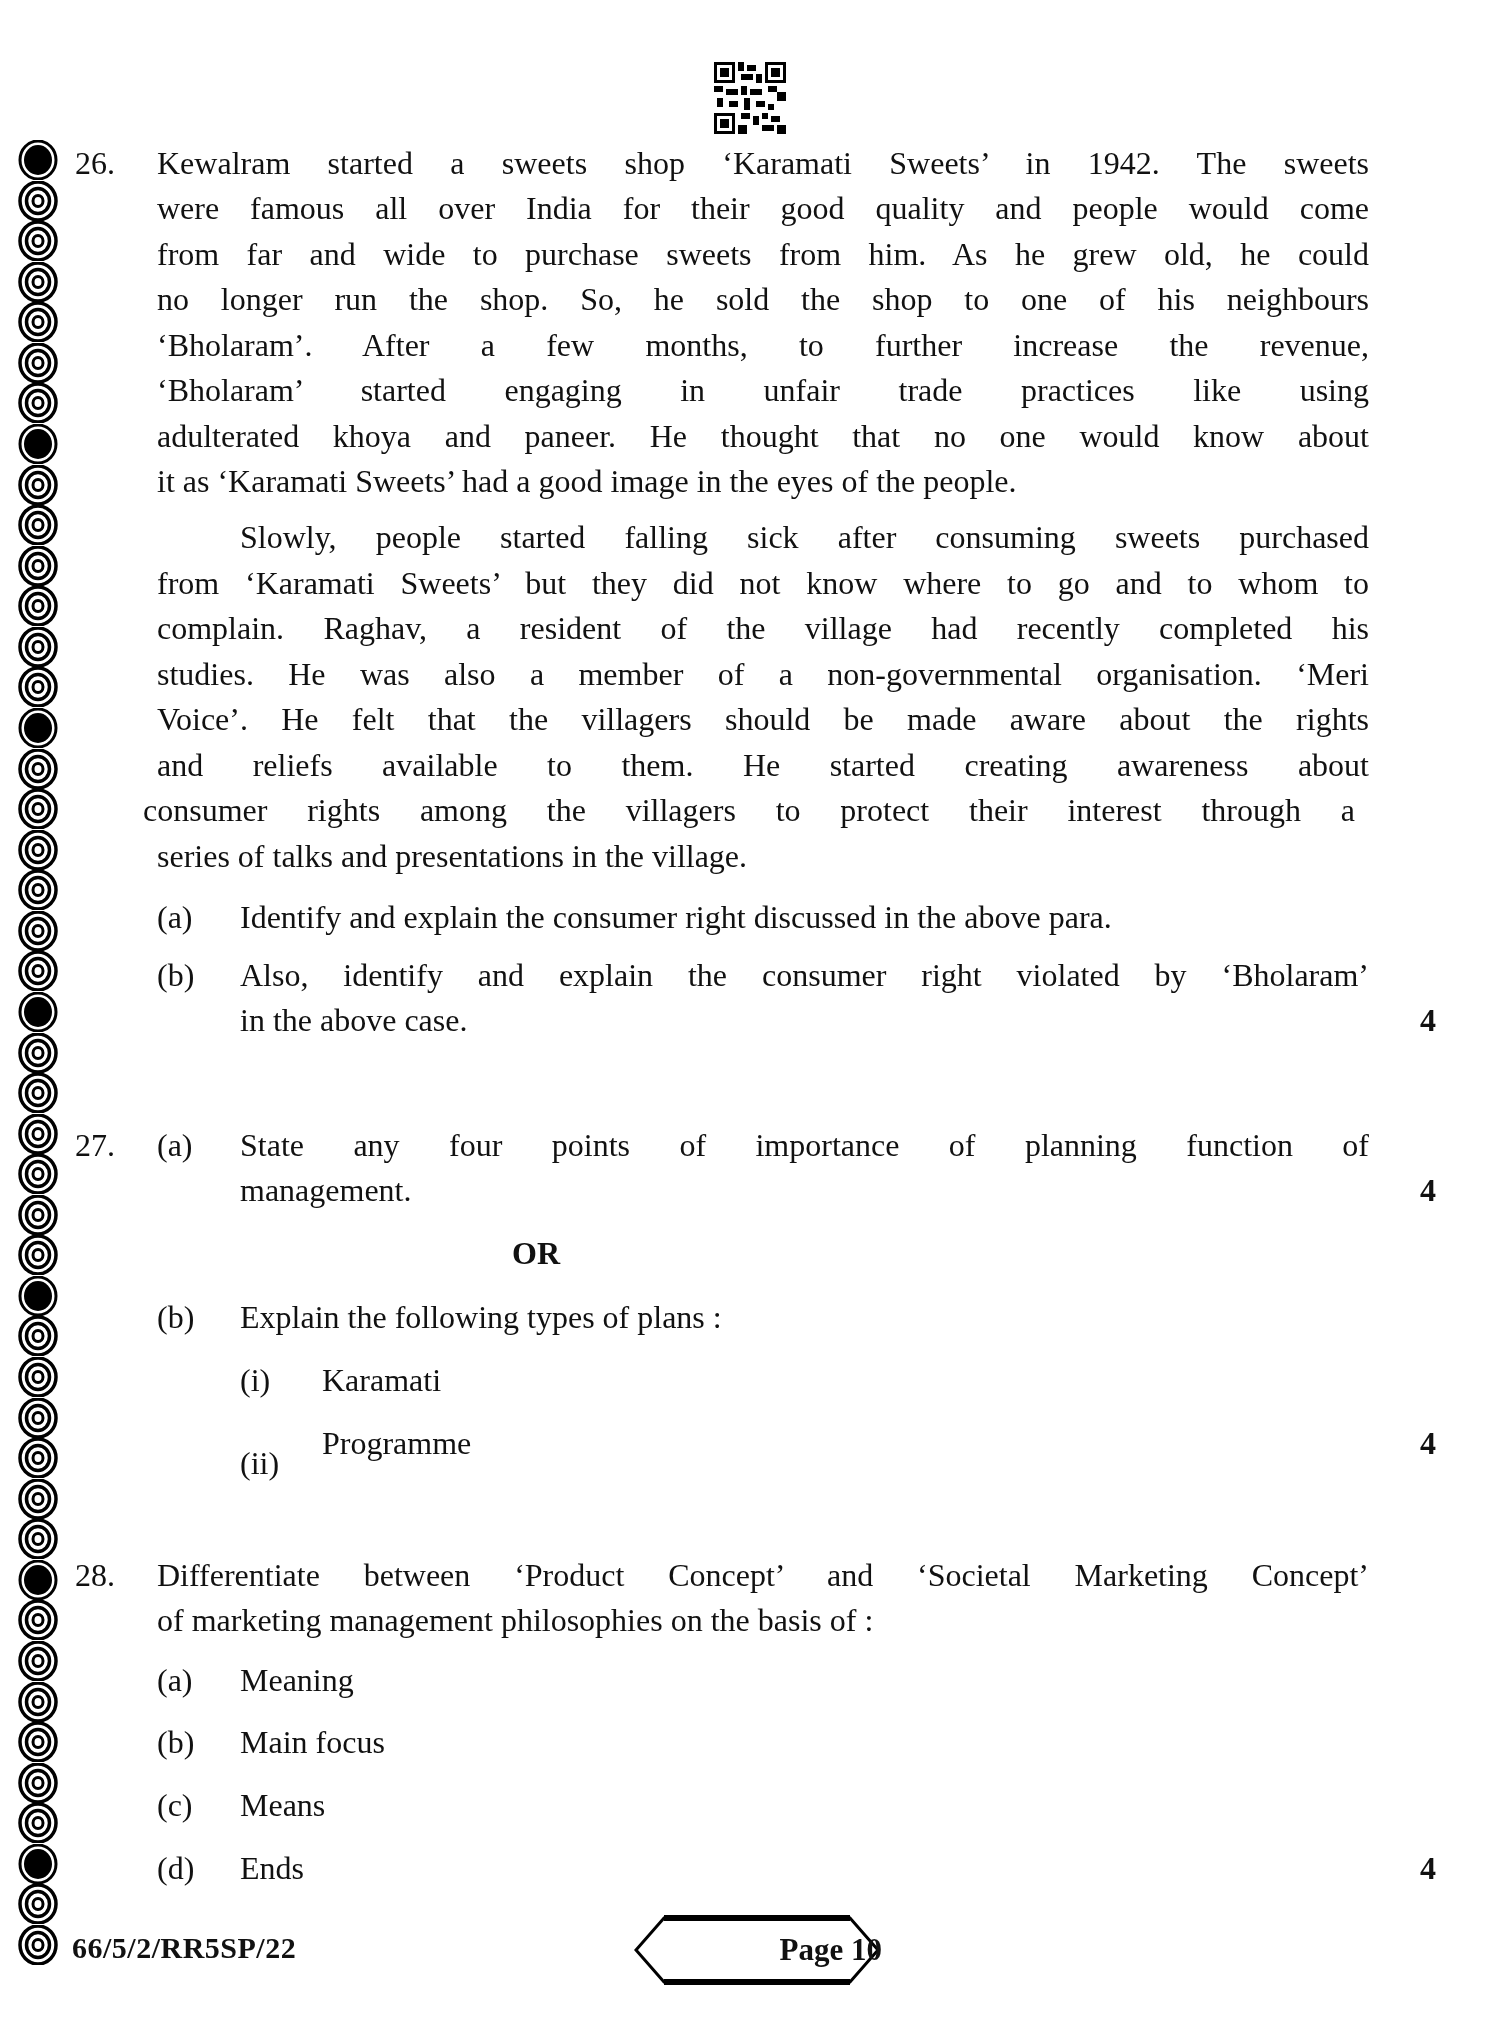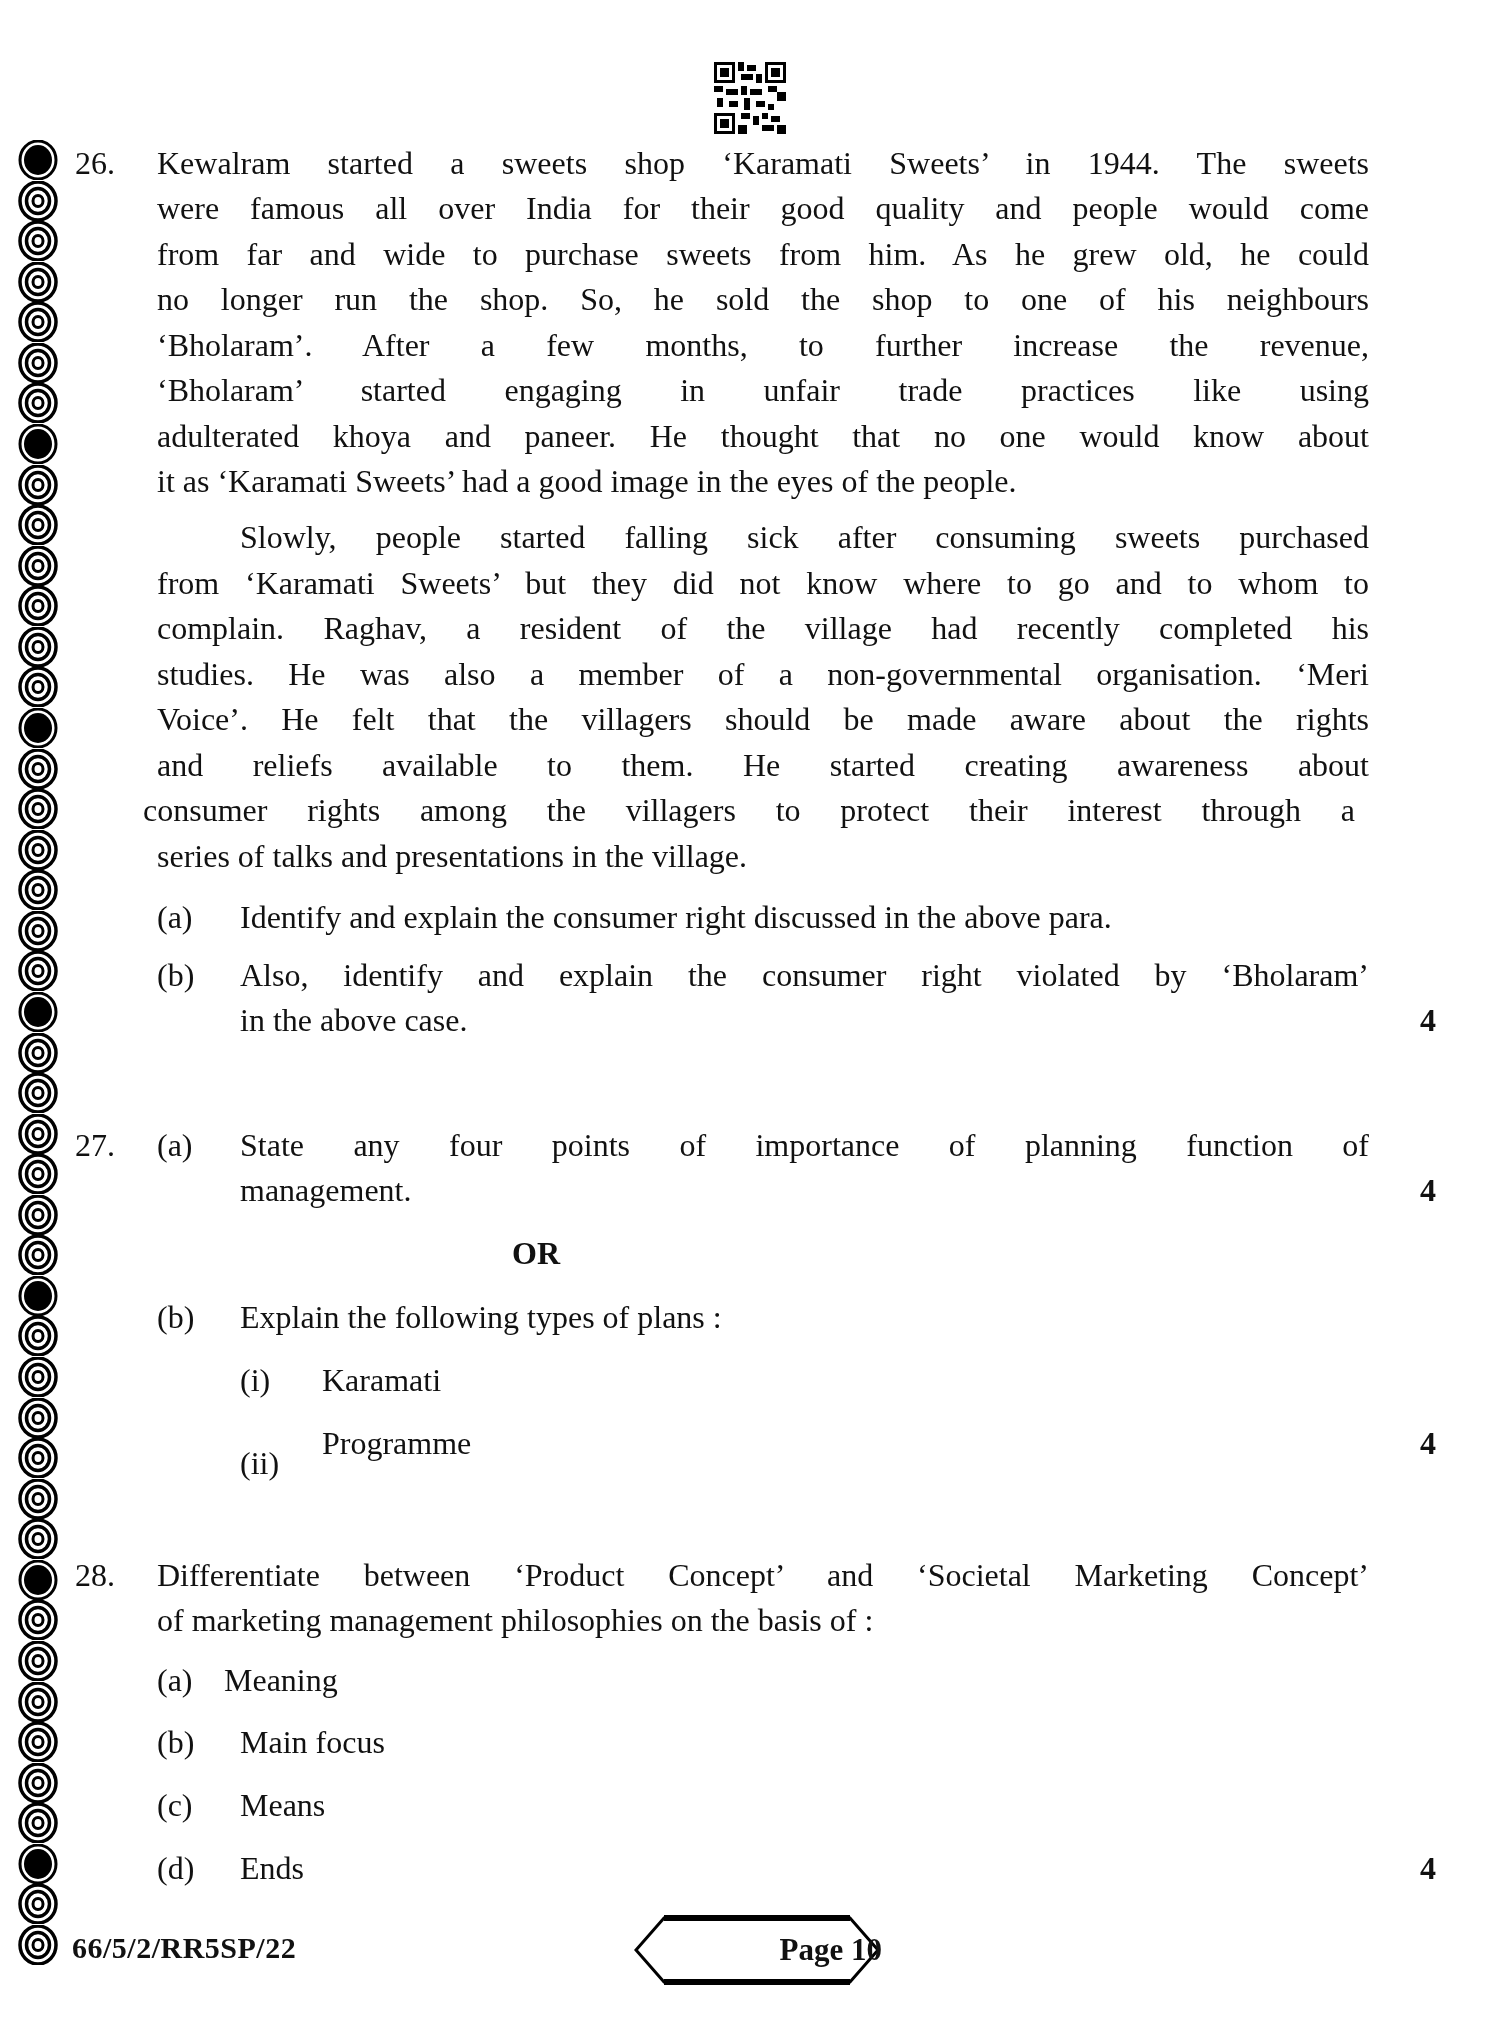--- a/index.html
+++ b/index.html
@@ -365,21 +365,21 @@
       <rect x="16" y="17" width="2" height="2" fill="#000"></rect>
       <rect x="19" y="18" width="3" height="2" fill="#000"></rect>
       <rect x="8" y="21" width="3" height="3" fill="#000"></rect>
       <rect x="16" y="21" width="4" height="2" fill="#000"></rect>
       <rect x="21" y="21" width="3" height="3" fill="#000"></rect>
   </svg>
 </div>
 
 <div class="qnum" style="top:143px;">26.</div>
 <div>
-  <div class="line just" style="left:157px; width:1212px; top:143px;">Kewalram started a sweets shop ‘Karamati Sweets’ in 1944. The sweets</div>
+  <div class="line just" style="left:157px; width:1212px; top:143px;">Kewalram started a sweets shop ‘Karamati Sweets’ in 1942. The sweets</div>
   <div class="line just" style="left:157px; width:1212px; top:188px;">were famous all over India for their good quality and people would come</div>
   <div class="line just" style="left:157px; width:1212px; top:234px;">from far and wide to purchase sweets from him. As he grew old, he could</div>
   <div class="line just" style="left:157px; width:1212px; top:279px;">no longer run the shop. So, he sold the shop to one of his neighbours</div>
   <div class="line just" style="left:157px; width:1212px; top:325px;">‘Bholaram’. After a few months, to further increase the revenue,</div>
   <div class="line just" style="left:157px; width:1212px; top:370px;">‘Bholaram’ started engaging in unfair trade practices like using</div>
   <div class="line just" style="left:157px; width:1212px; top:416px;">adulterated khoya and paneer. He thought that no one would know about</div>
   <div class="line" style="left:157px; top:461px;">it as ‘Karamati Sweets’ had a good image in the eyes of the people.</div>
 
   <div class="line just" style="left:240px; width:1129px; top:517px;">Slowly, people started falling sick after consuming sweets purchased</div>
   <div class="line just" style="left:157px; width:1212px; top:563px;">from ‘Karamati Sweets’ but they did not know where to go and to whom to</div>
@@ -417,21 +417,21 @@
   <div class="line" style="left:322px; top:1423px;">Programme</div>
   <div class="marks" style="top:1423px;">4</div>
 </div>
 
 <div class="qnum" style="top:1555px;">28.</div>
 <div>
   <div class="line just" style="left:157px; width:1212px; top:1555px;">Differentiate between ‘Product Concept’ and ‘Societal Marketing Concept’</div>
   <div class="line" style="left:157px; top:1600px;">of marketing management philosophies on the basis of :</div>
 
   <div class="line" style="left:157px; top:1660px;">(a)</div>
-  <div class="line" style="left:224px; top:1660px;text-align:right;">Meaning</div>
+  <div class="line" style="left:240px; top:1660px;text-align:right;">Meaning</div>
   <div class="line" style="left:157px; top:1722px;">(b)</div>
   <div class="line" style="left:240px; top:1722px;">Main focus</div>
   <div class="line" style="left:157px; top:1785px;">(c)</div>
   <div class="line" style="left:240px; top:1785px;">Means</div>
   <div class="line" style="left:157px; top:1848px;">(d)</div>
   <div class="line" style="left:240px; top:1848px;">Ends</div>
   <div class="marks" style="top:1848px;">4</div>
 </div>
 
 <div id="footer-code">66/5/2/RR5SP/22</div>

